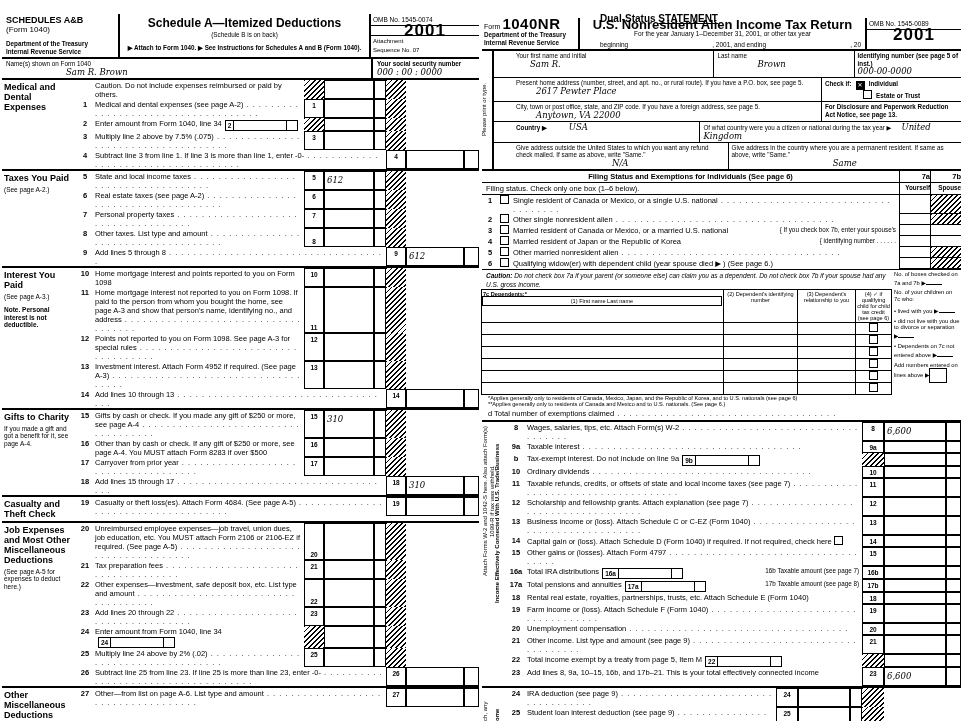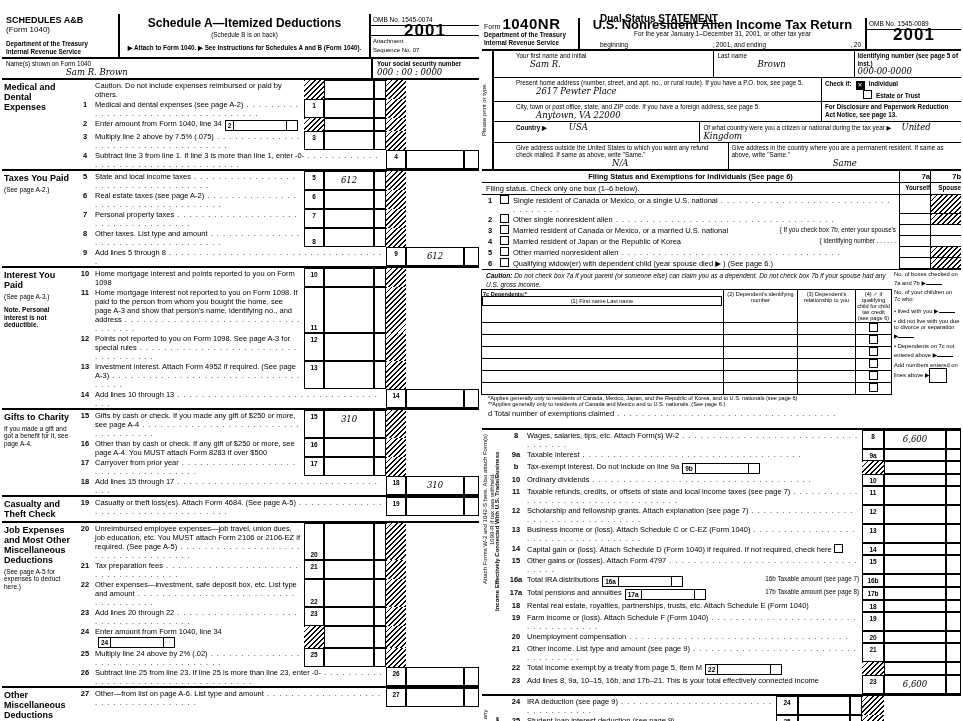--- a/index.html
+++ b/index.html
@@ -6,21 +6,21 @@
   body{width:963px;height:721px;position:relative;overflow:hidden;
        font-family:"Liberation Sans",sans-serif;color:#000;font-size:7.5px;line-height:9px;}
   .b{font-weight:bold;}
   .box{border:1px solid #000;}
   .hatch{background:repeating-linear-gradient(135deg,#000 0,#000 1.3px,#fff 1.3px,#fff 3.6px);}
   .val{font-family:"DejaVu Serif",serif;font-style:italic;font-size:8.5px;}
   .c{min-height:11px;box-sizing:border-box;}
   .ln{font-weight:bold;text-align:center;padding-top:1px;}
   .tx{padding:1px 3px 0 1px;overflow:hidden;}
   .nb{font-weight:bold;text-align:center;font-size:6.5px;padding-top:1px;}
-  .amt{text-align:center;padding:4px 2px;}
+  .amt{text-align:left;padding:4px 2px;}
   .dot .lbl:after{content:" . . . . . . . . . . . . . . . . . . . . . . . . . . . . . . . . . . . .";letter-spacing:1px;color:#000;}
   .cbx{display:inline-block;width:7px;height:7px;border:1px solid #000;vertical-align:-1px;margin:0 2px;background:#fff;}
   .cbx.checked{background:#000;color:#fff;font-size:6px;line-height:7px;text-align:center;}
   .cbx.checked:after{content:"✕";color:#fff;}
   .inline-box{display:inline-flex;border:1px solid #000;vertical-align:-2px;margin-left:3px;height:9px;}
   .inline-box .ibn{border-right:1px solid #000;font-weight:bold;font-size:6.5px;padding:0 2px;}
   .inline-box .ibl{width:52px;border-right:1px solid #000;}
   .inline-box .ibc{width:10px;}
   .t2{float:right;padding-left:4px;}
   .blank{display:inline-block;width:16px;border-bottom:1px solid #000;height:7px;}
@@ -609,21 +609,21 @@
             </div>
             <div class="dep-r">
               <div></div>
               <div></div>
               <div></div>
               <div class="ckc"><span class="cbx"></span></div>
             </div>
           </div>
         <div class="fn">*Applies generally only to residents of Canada, Mexico, Japan, and the Republic of Korea, and to U.S. nationals (see page 6)</div>
         <div class="fn">**Applies generally only to residents of Canada and Mexico and to U.S. nationals. (See page 6.)</div>
-        <div class="dot" style="padding:1px 0 10px 6px">
+        <div class="dot" style="padding:1px 0 2px 6px">
           <span class="lbl">d   Total number of exemptions claimed</span>
         </div>
       </div>
       <div class="depnotes">
         <p><span>No. of boxes checked on 7a and 7b ▶</span><span class="blank"></span></p>
         <p>No. of your children on 7c who:</p>
         <p><span>• lived with you ▶</span><span class="blank"></span></p>
         <p><span>• did not live with you due to divorce or separation ▶</span><span class="blank"></span></p>
         <p><span>• Dependents on 7c not entered above ▶</span><span class="blank"></span></p>
         <p><span>Add numbers entered on lines above ▶</span><span class="addnum-box"></span></p>

